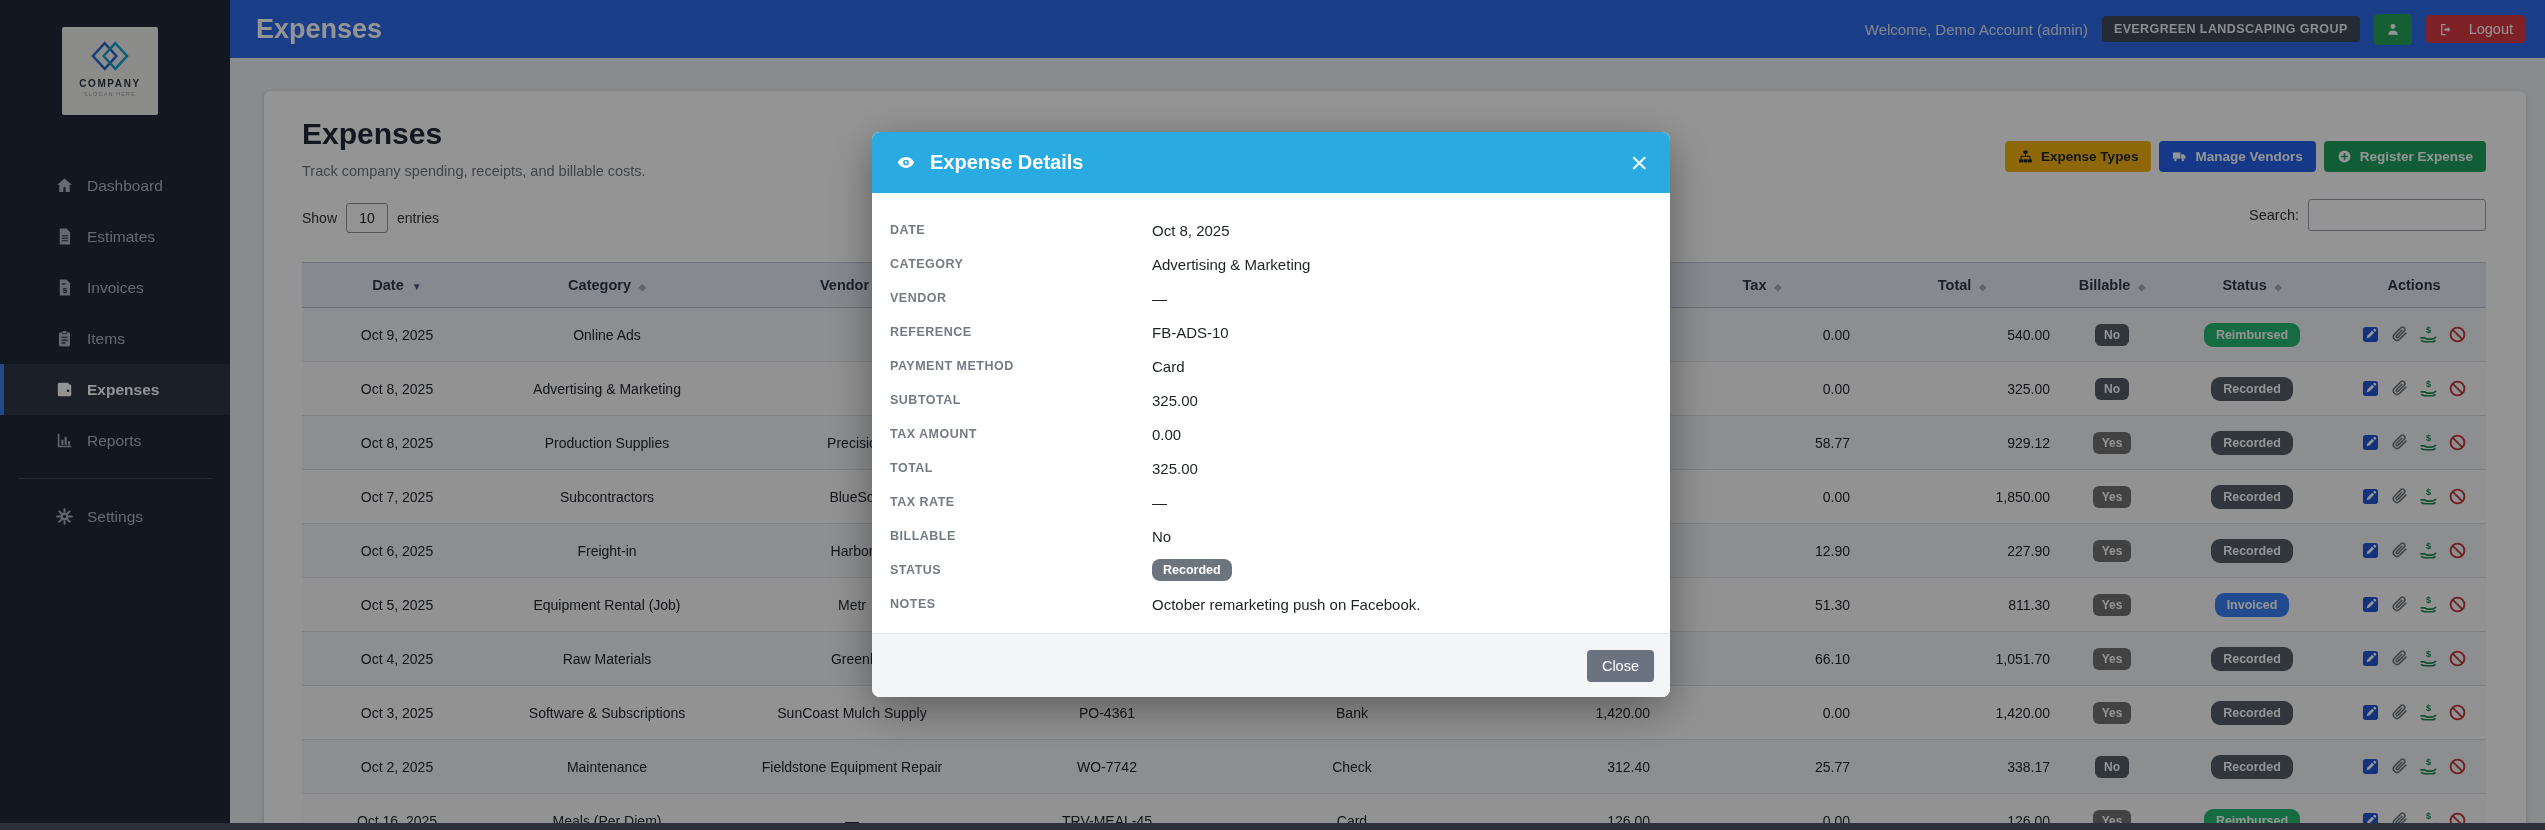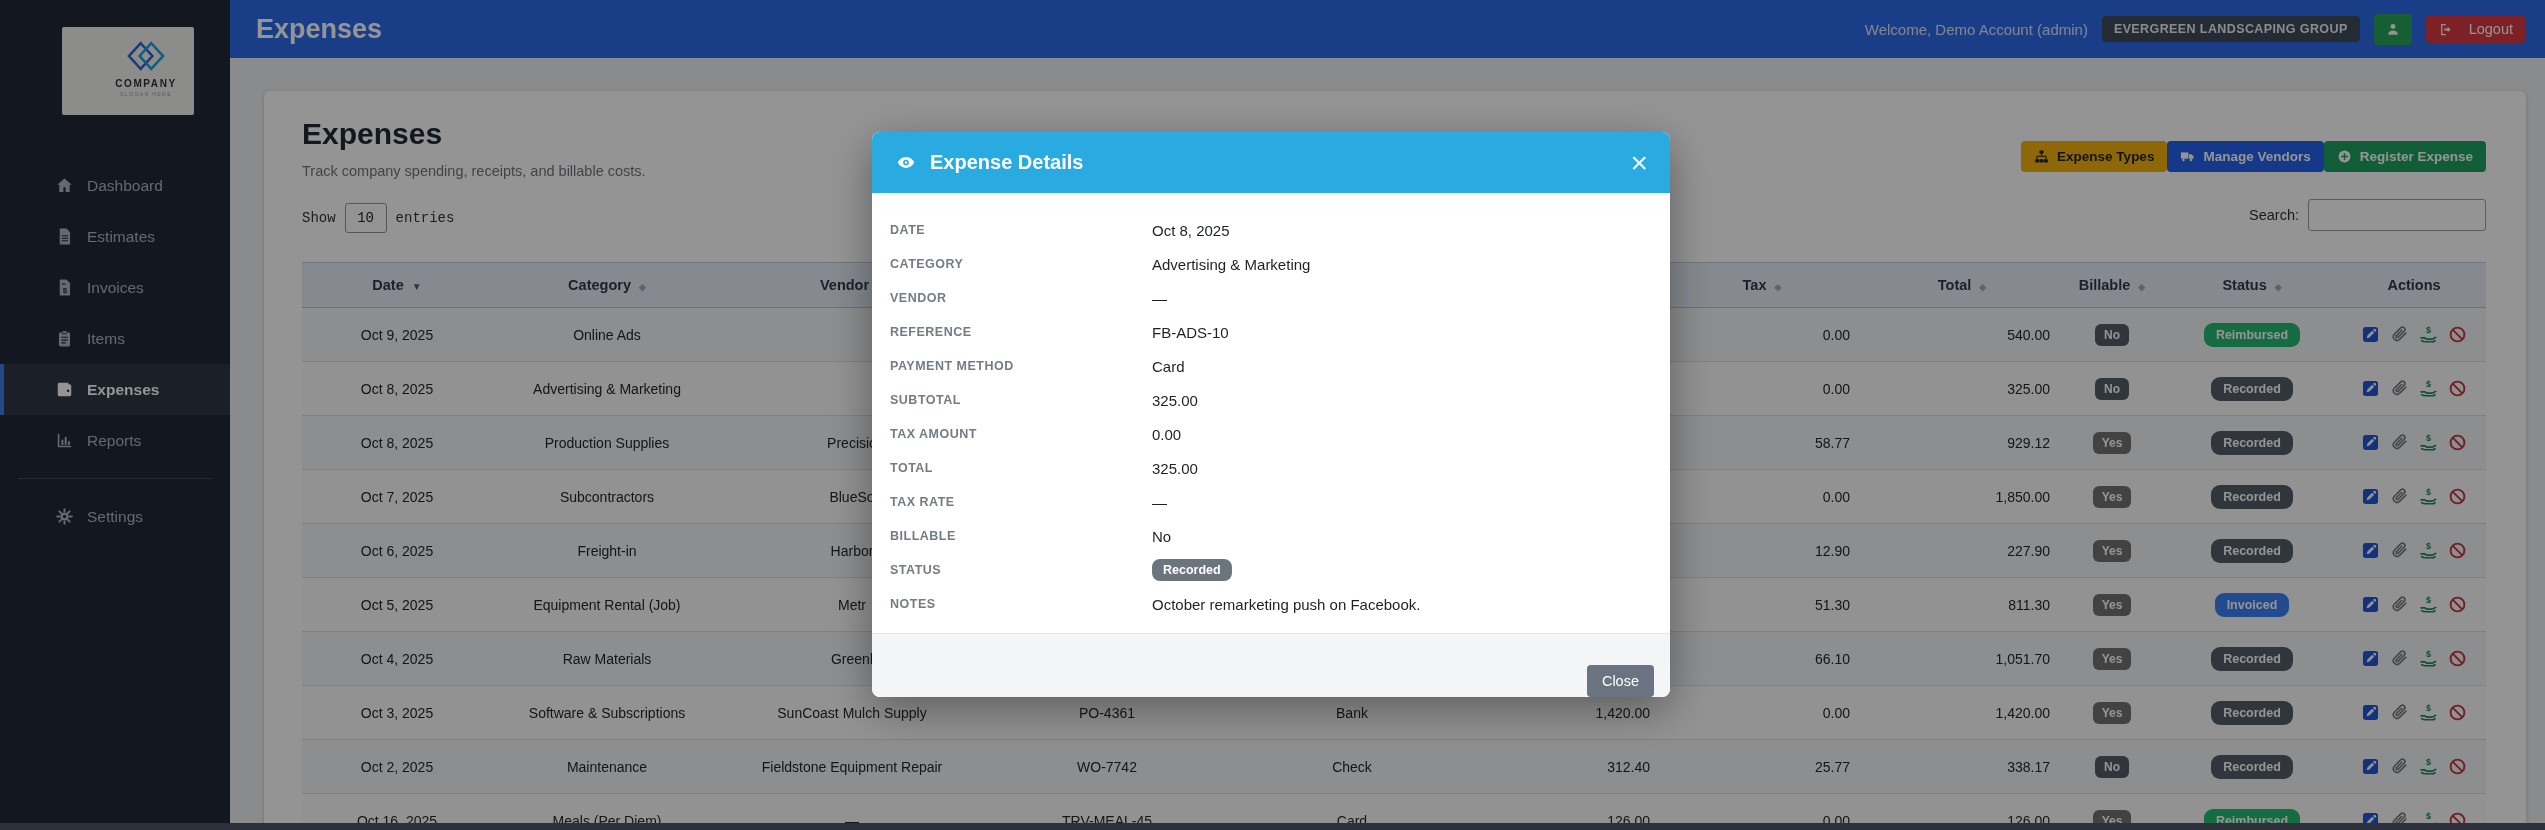--- a/index.html
+++ b/index.html
@@ -3,21 +3,21 @@
 <meta charset="utf-8">
 <style>
   html,body{margin:0;padding:0;width:2545px;height:830px;overflow:hidden;
     font-family:"Liberation Sans",sans-serif;background:#eef0f2;}
   .icn{display:inline-flex;align-items:center;justify-content:center;}
   .icn svg{width:100%;height:100%;}
 
   
   .sidebar{position:fixed;left:0;top:0;width:230px;height:830px;background:#202938;z-index:10;}
   .logo-card{position:absolute;left:62px;top:27px;width:96px;height:88px;background:#f2f2f0;
-    border-radius:2px;display:flex;flex-direction:column;align-items:center;padding-left:36px;}
+    border-radius:2px;display:flex;flex-direction:column;align-items:center;}
   .logo-mark{width:44px;height:34px;margin-top:12px;}
   .logo-name{font-size:10px;font-weight:bold;color:#2b313b;letter-spacing:1.6px;margin-top:5px;}
   .logo-slogan{font-size:5.5px;color:#9aa0a8;letter-spacing:1.1px;margin-top:2px;}
   .nav{position:absolute;top:160px;left:0;width:230px;}
   .nav-item{height:51px;display:flex;align-items:center;padding-left:55px;color:#aeb6c2;
     font-size:15.5px;cursor:pointer;}
   .nav-item .nav-icn{width:19px;height:19px;margin-right:13px;flex:0 0 19px;}
   .nav-item.active{background:rgba(255,255,255,.07);box-shadow:inset 4px 0 0 #3f7fe8;color:#fff;font-weight:bold;}
   .nav-divider{height:1px;background:rgba(255,255,255,.16);margin:12px 18px;}
 
@@ -34,26 +34,26 @@
   .tb-user .icn{width:16px;height:16px;color:#fff;}
   .tb-logout{background:#d93a42;color:#fff;font-size:14.5px;border:none;border-radius:4px;
     padding:6px 12px;display:flex;align-items:center;gap:16px;cursor:pointer;font-family:inherit;}
   .tb-logout .icn{width:15px;height:15px;color:#fff;}
 
   
   .card{position:fixed;left:264px;top:91px;width:2262px;height:739px;background:#fff;
     border-radius:6px;box-shadow:0 1px 4px rgba(0,0,0,.2);z-index:11;}
   .pg-heading{position:absolute;left:38px;top:26px;font-size:30px;font-weight:bold;color:#212936;}
   .pg-sub{position:absolute;left:38px;top:72px;font-size:14.5px;color:#6f7680;}
-  .actions-row{position:absolute;right:40px;top:50px;display:flex;}
+  .actions-row{position:absolute;right:40px;top:50px;display:flex;gap:8px;}
   .abtn{display:flex;align-items:center;gap:8px;border:none;border-radius:4px;
     padding:8px 13px;font-size:13.5px;font-weight:bold;cursor:pointer;font-family:inherit;}
   .abtn .icn{width:15px;height:15px;}
   .controls-left{position:absolute;left:38px;top:112px;display:flex;align-items:center;gap:9px;
-    font-size:14px;color:#333;font-family:Liberation Mono, monospace;}
+    font-size:14px;color:#333;}
   .entries-box{width:40px;height:28px;border:1px solid #8e969e;border-radius:3px;background:#fdfdfd;
     display:flex;align-items:center;justify-content:center;font-size:14px;color:#222;cursor:pointer;}
   .controls-right{position:absolute;right:40px;top:108px;display:flex;align-items:center;gap:9px;
     font-size:14.5px;color:#333;}
   .search-input{width:160px;height:30px;border:1px solid #9aa1ab;border-radius:3px;background:#fff;
     font-size:14px;padding:0 8px;font-family:inherit;}
 
   
   .table-wrap{position:absolute;left:38px;top:171px;}
   table{border-collapse:collapse;table-layout:fixed;width:2184px;}
@@ -86,21 +86,21 @@
   .m-head .icn{width:24px;height:19px;}
   .m-title{font-size:20px;font-weight:bold;color:#fff;}
   .m-close{margin-left:auto;font-size:30px;font-weight:300;color:#e7f6fd;cursor:pointer;line-height:1;}
   .m-body{padding:20px 18px 12px;}
   .m-row{display:flex;align-items:center;min-height:34px;}
   .m-label{width:262px;flex:0 0 262px;font-size:12.5px;font-weight:bold;color:#737b85;
     text-transform:uppercase;letter-spacing:.5px;}
   .m-value{font-size:15px;color:#1d2228;}
   .m-badge{background:#6c757d;color:#fff;font-size:12.5px;font-weight:bold;padding:4px 11px;border-radius:8px;}
   .m-foot{height:63px;background:#f4f5f7;border-top:1px solid #e2e5e9;border-radius:0 0 8px 8px;
-    display:flex;align-items:flex-end;justify-content:flex-end;padding:0 16px;}
+    display:flex;align-items:center;justify-content:flex-end;padding:0 16px;}
   .m-close-btn{background:#6b7280;color:#fff;font-size:14.5px;border:none;border-radius:4px;
     padding:8px 15px;cursor:pointer;font-family:inherit;}
 </style>
 </head>
 <body>
 
 <div class="sidebar">
   <div class="logo-card">
     <span class="icn logo-mark">
       <svg viewBox="0 0 40 32" fill="none" stroke-width="2.4">

